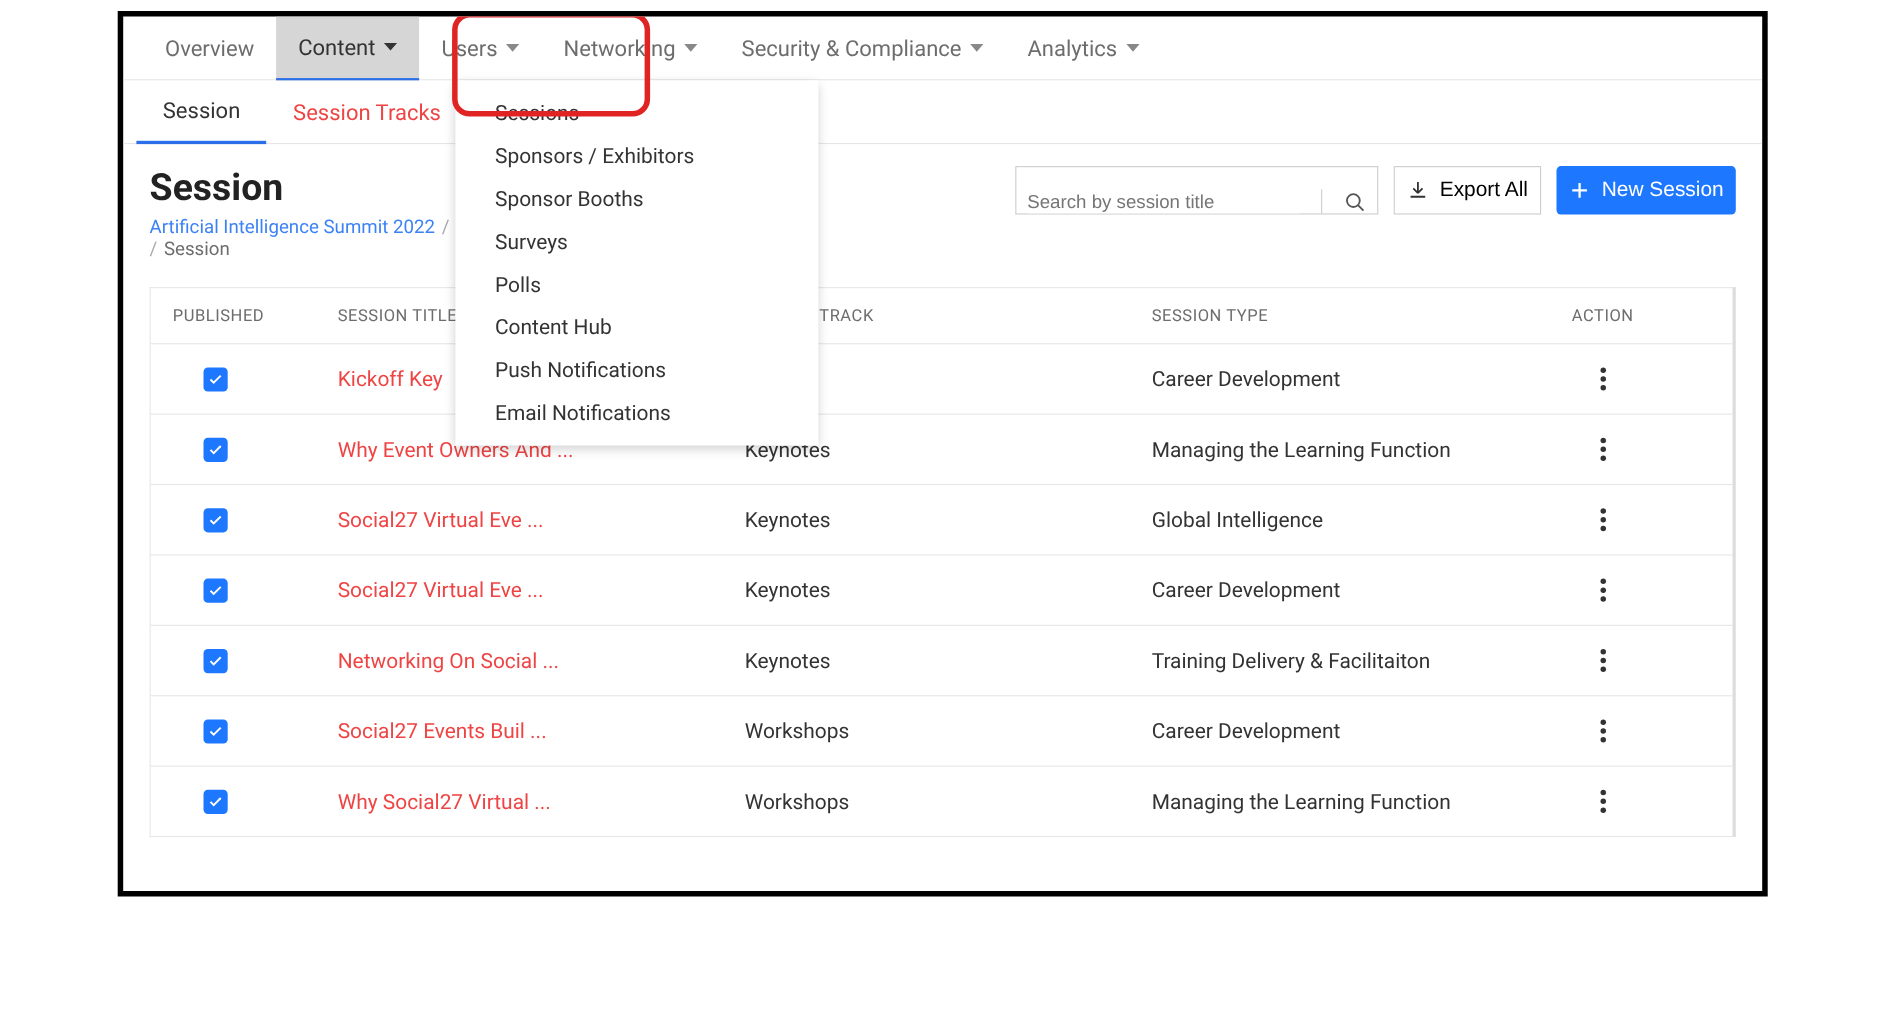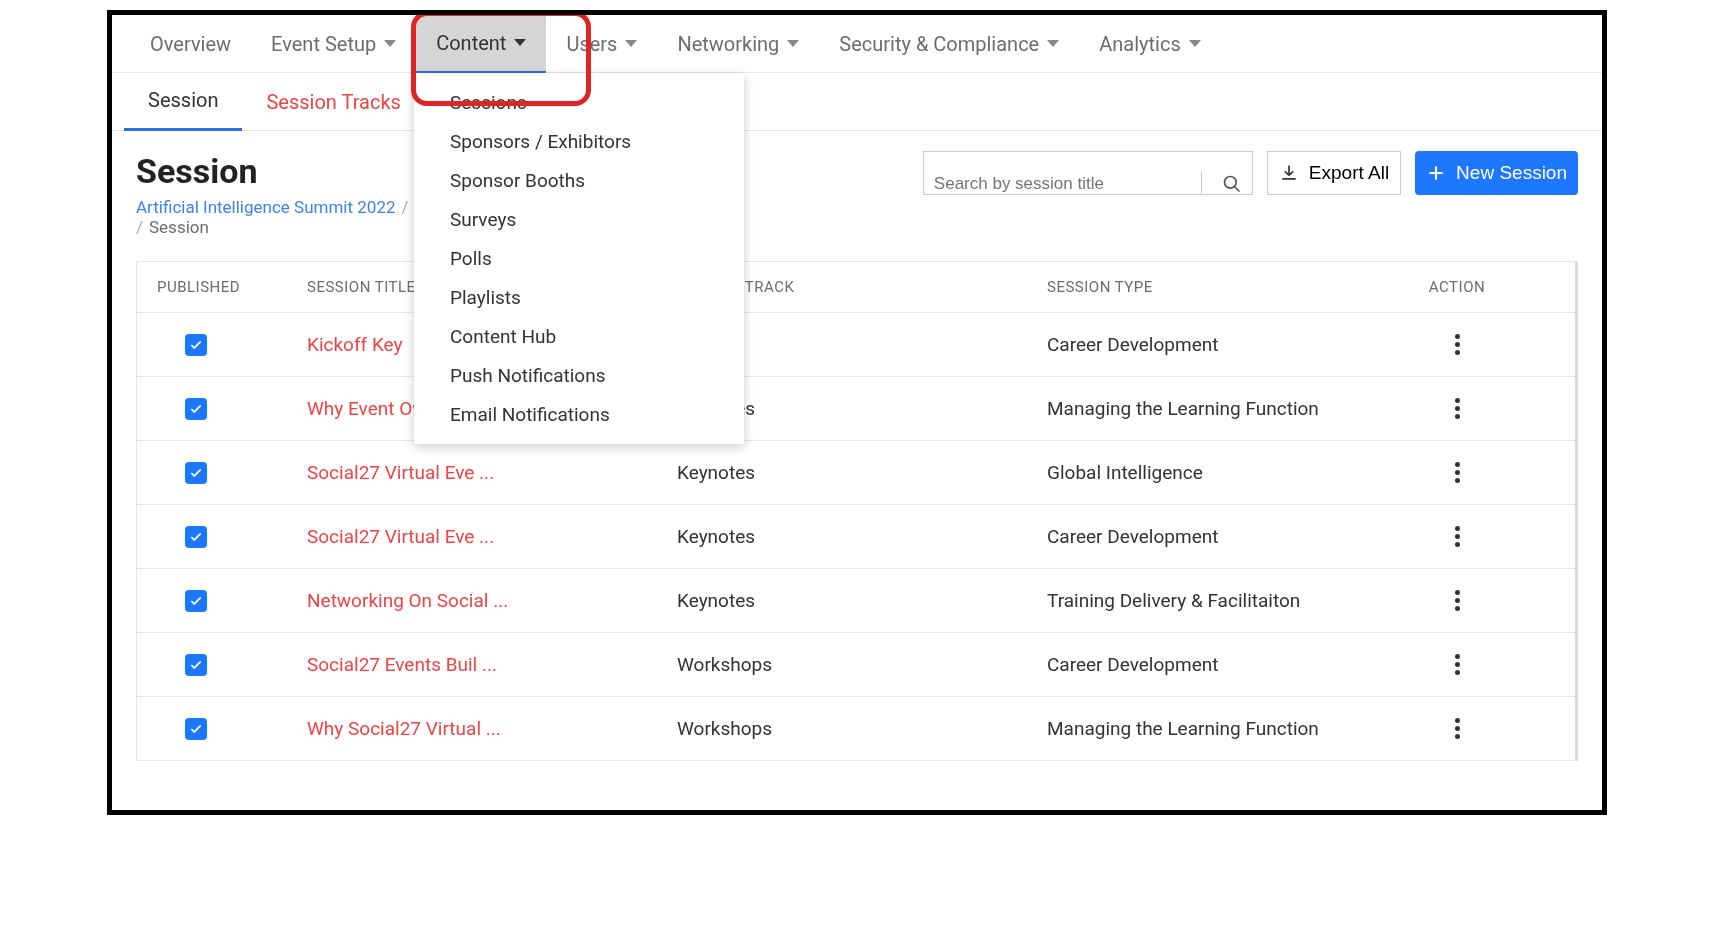--- a/index.html
+++ b/index.html
@@ -65,24 +65,20 @@
 <body>
 
 <div class="frame">
 
   <div class="highlight-box"></div>
 
   <div class="topnav">
     <div class="topnav-item">
         <span>Overview</span>
       </div>
-    <div class="topnav-item">
-        <span>Event Setup</span>
-        <span class="caret"></span>
-      </div>
     <div class="topnav-item active">
         <span>Content</span>
         <span class="caret"></span>
       </div>
     <div class="topnav-item">
         <span>Users</span>
         <span class="caret"></span>
       </div>
     <div class="topnav-item">
         <span>Networking</span>
@@ -97,21 +93,20 @@
         <span class="caret"></span>
       </div>
   </div>
 
   <div class="dropdown">
     <div class="dropdown-item">Sessions</div>
     <div class="dropdown-item">Sponsors / Exhibitors</div>
     <div class="dropdown-item">Sponsor Booths</div>
     <div class="dropdown-item">Surveys</div>
     <div class="dropdown-item">Polls</div>
-    <div class="dropdown-item">Playlists</div>
     <div class="dropdown-item">Content Hub</div>
     <div class="dropdown-item">Push Notifications</div>
     <div class="dropdown-item">Email Notifications</div>
   </div>
 
   <div class="subnav">
     <div class="subnav-item active">Session</div>
     <div class="subnav-item">Session Tracks</div>
   </div>
 

